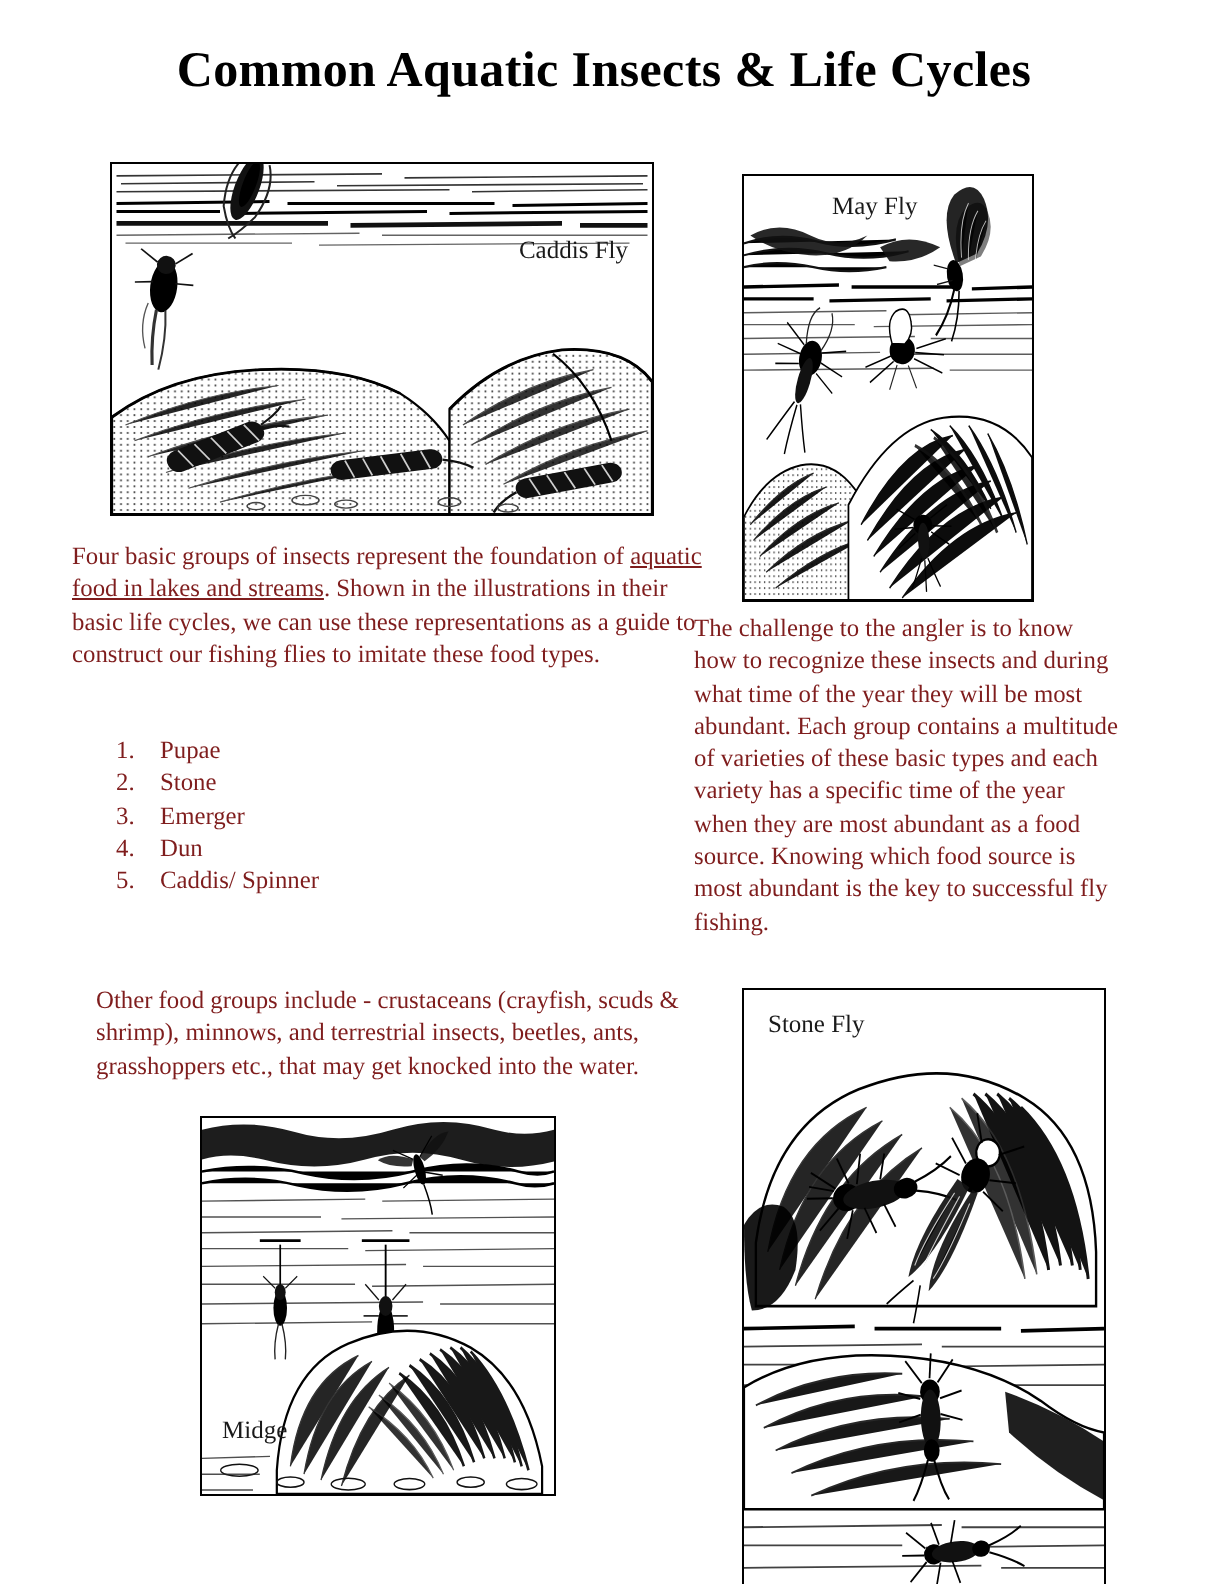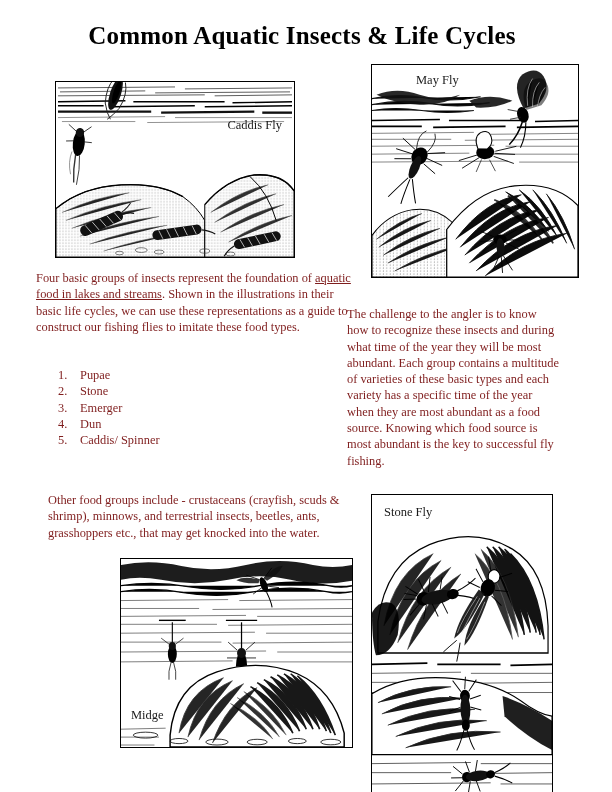--- a/index.html
+++ b/index.html
@@ -41,23 +41,23 @@
   .panel svg { display: block; width: 100%; height: 100%; }
   .panel-caption {
     position: absolute;
     font-family: "Liberation Serif", "DejaVu Serif", serif;
     font-size: 12.5px;
     color: #1a1a1a;
     white-space: nowrap;
     pointer-events: none;
   }
 
-  #panel-caddis   { left: 55px;  top: 81px;  width: 240px; height: 177px; }
-  #panel-mayfly   { left: 371px; top: 64px;  width: 208px; height: 214px; }
-  #panel-midge    { left: 120px; top: 558px; width: 233px; height: 190px; }
+  #panel-caddis   { left: 55px;  top: 81px;  width: 272px; height: 177px; }
+  #panel-mayfly   { left: 371px; top: 87px;  width: 146px; height: 214px; }
+  #panel-midge    { left: 100px; top: 558px; width: 178px; height: 190px; }
   #panel-stonefly { left: 371px; top: 494px; width: 182px; height: 309px; }
 
   #caption-caddis   { right: 12px; top: 36px; }
   #caption-mayfly   { left: 44px;  top: 8px; }
   #caption-midge    { left: 10px;  bottom: 24px; }
   #caption-stonefly { left: 12px;  top: 10px; }
 
   
   .textblock {
     position: absolute;

